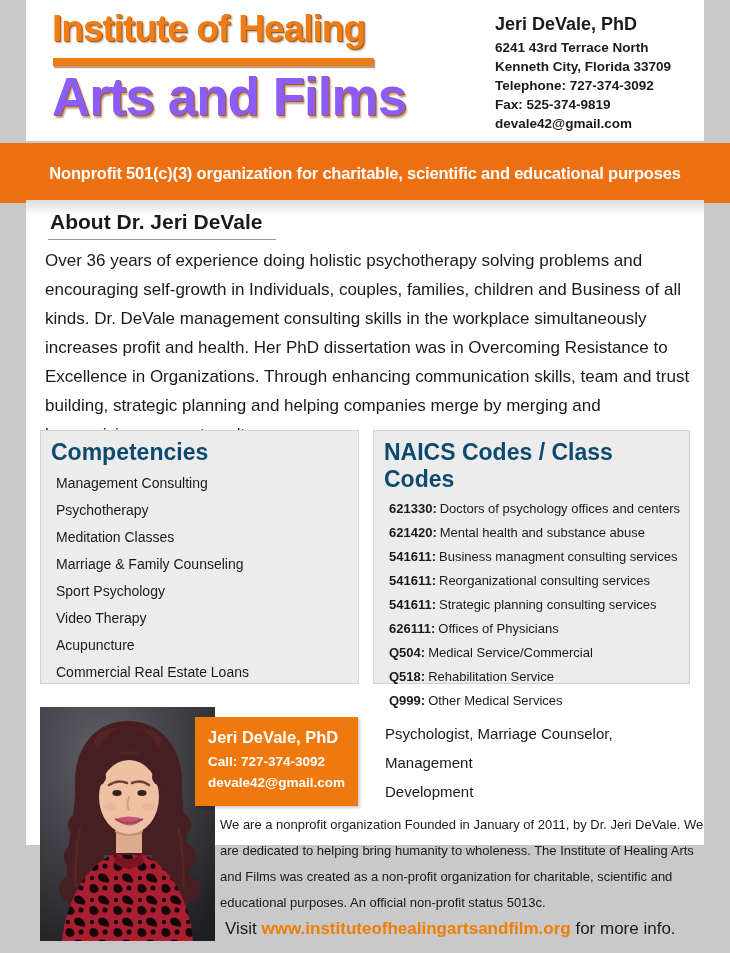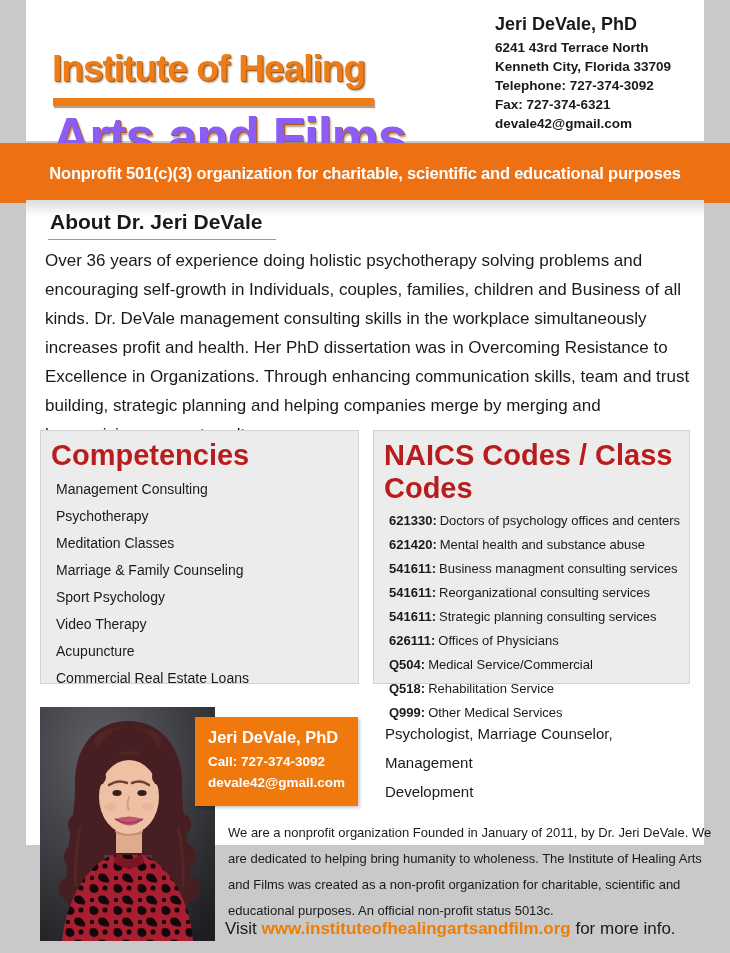--- a/index.html
+++ b/index.html
@@ -1,21 +1,21 @@
 <!DOCTYPE html>
 <html><head>
 <meta charset="utf-8">
 <style>
   html,body{margin:0;padding:0;background:#c9c9c9;}
   .page{position:relative;width:730px;height:953px;background:#c9c9c9;overflow:hidden;
         font-family:"Liberation Sans",sans-serif;color:#1a1a1a;}
 
   
   .header-box{position:absolute;left:26px;top:0;width:678px;height:141px;background:#ffffff;}
-  .logo{position:absolute;left:26px;top:5px;margin-top:40px;}
+  .logo{position:absolute;left:26px;top:5px;}
   .logo-line1{font-size:37px;line-height:48px;font-weight:bold;letter-spacing:-1px;color:#ef7d17;
               text-shadow:1px 1px 0 #b05c10,2px 2px 2px rgba(90,45,0,.45);}
   .logo-bar{width:321px;height:8px;background:#ef7d17;margin:5px 0 3px 1px;
             box-shadow:1px 2px 1px rgba(120,60,10,.5);}
   .logo-line2{font-size:53px;line-height:56px;font-weight:bold;letter-spacing:-1px;color:#8b5cf6;
               text-shadow:1px 1px 0 #b05c10,2px 3px 2px rgba(90,45,0,.45);}
   .hc{position:absolute;left:469px;top:13px;font-weight:bold;}
   .hc-name{font-size:18px;line-height:22px;margin-bottom:3px;}
   .hc-line{font-size:13.5px;line-height:19px;}
 
@@ -27,59 +27,59 @@
   
   .content{position:absolute;left:26px;top:200px;width:678px;height:645px;
            background:linear-gradient(#dcdcdc,#ffffff 16px);}
   .about-h{position:absolute;left:22px;top:8px;margin:0;font-size:21px;font-weight:bold;
            padding:2px 14px 5px 2px;border-bottom:1px solid #9a9a9a;}
   .about-p{position:absolute;left:19px;top:46px;width:652px;margin:0;
            font-size:17px;line-height:29px;}
 
   .box{position:absolute;top:230px;height:254px;background:#ececec;border:1px solid #d2d2d2;
        box-sizing:border-box;}
-  .box h3{margin:8px 0 2px 10px;font-size:29px;font-weight:bold;color:#b91c1c;}
+  .box h3{margin:8px 0 2px 10px;font-size:23px;font-weight:bold;color:#0c4a6e;}
   .box ul{list-style:none;margin:0;padding:2px 0 0 15px;}
   .comp{left:14px;width:319px;}
   .comp li{font-size:14px;line-height:27px;}
   .naics{left:347px;width:317px;}
   .naics li{font-size:13px;line-height:24px;white-space:nowrap;}
   .naics li b{margin-right:3px;}
 
   
   .photo{position:absolute;left:14px;top:507px;width:175px;height:234px;}
   .photo svg{display:block;}
   .card{position:absolute;left:169px;top:517px;width:163px;height:89px;background:#f0790e;
         box-sizing:border-box;padding:11px 0 0 13px;color:#ffffff;font-weight:bold;
         box-shadow:2px 2px 3px rgba(0,0,0,.2);}
   .card-name{font-size:16.5px;margin-bottom:7px;}
   .card-line{font-size:13.5px;margin-bottom:6px;}
   .roles{position:absolute;left:359px;top:519px;width:312px;font-size:15px;line-height:29px;}
-  .org-p{position:absolute;left:194px;top:612px;width:484px;margin:8px;
+  .org-p{position:absolute;left:194px;top:612px;width:484px;margin:0;
          font-size:13px;line-height:26px;}
   .visit{position:absolute;left:199px;top:719px;margin:0;font-size:17px;}
   .visit .url{color:#f07d00;font-weight:bold;text-decoration:none;cursor:pointer;}
 </style>
 </head>
 <body>
 
 <div class="page">
 
   <div class="header-box">
     <div class="logo">
       <div class="logo-line1">Institute of Healing</div>
       <div class="logo-bar"></div>
       <div class="logo-line2">Arts and Films</div>
     </div>
     <div class="hc">
       <div class="hc-name">Jeri DeVale, PhD</div>
       <div class="hc-line">6241 43rd Terrace North</div>
       <div class="hc-line">Kenneth City, Florida 33709</div>
       <div class="hc-line">Telephone: 727-374-3092</div>
-      <div class="hc-line">Fax: 727-374-6321</div>
+      <div class="hc-line">Fax: 525-374-9819</div>
       <div class="hc-line">devale42@gmail.com</div>
     </div>
   </div>
 
   <div class="banner">
     <span>Nonprofit 501(c)(3) organization for charitable, scientific and educational purposes</span>
   </div>
 
   <div class="content">
 

